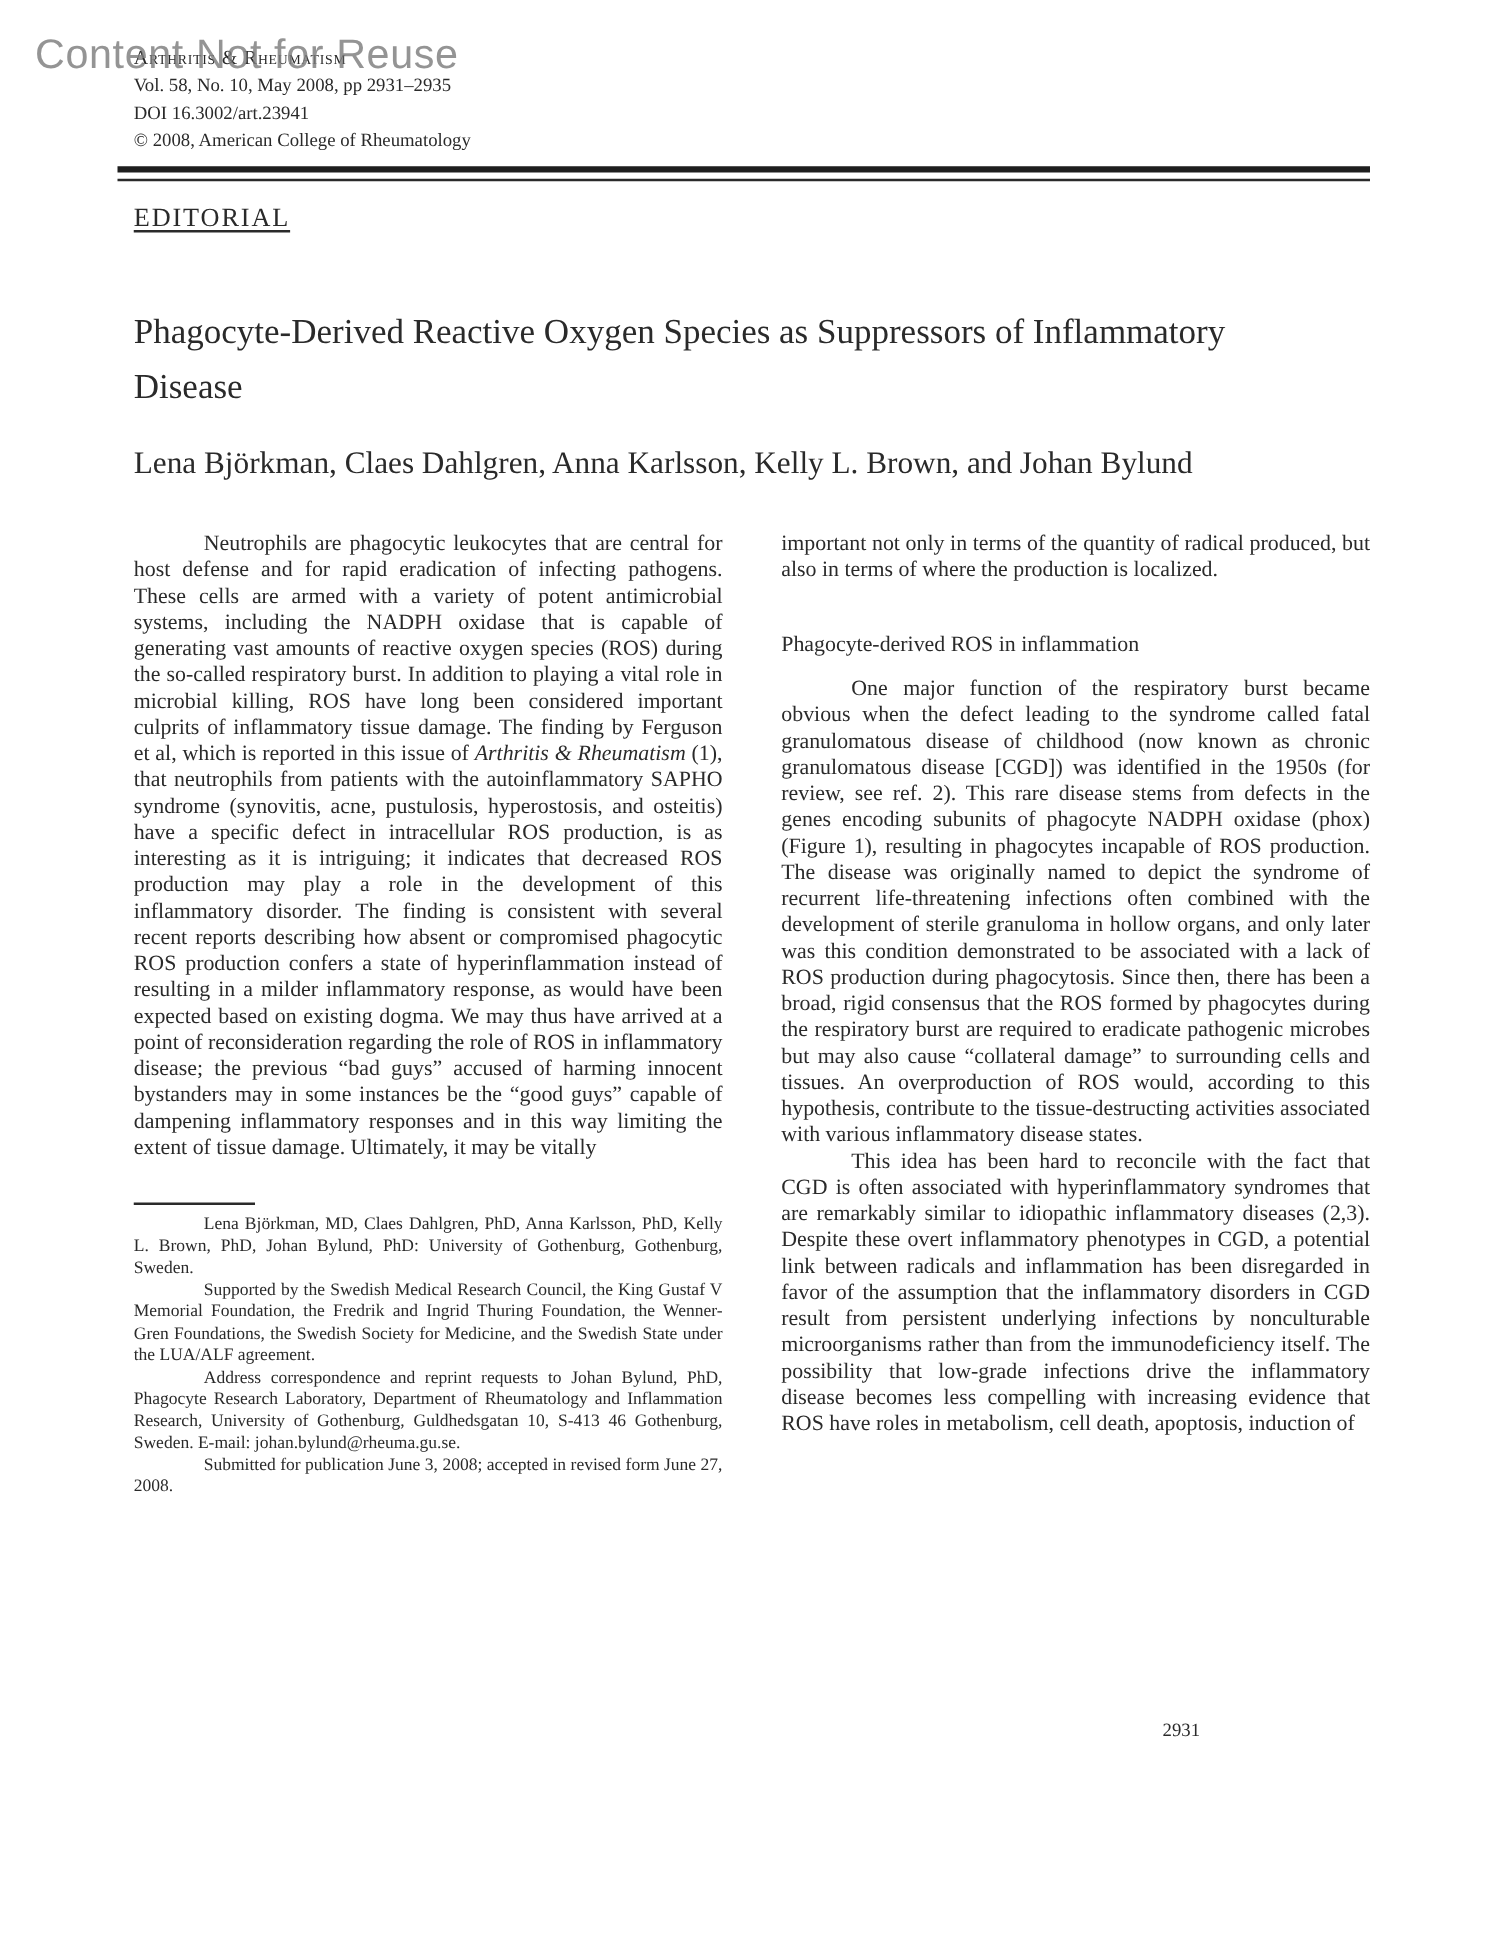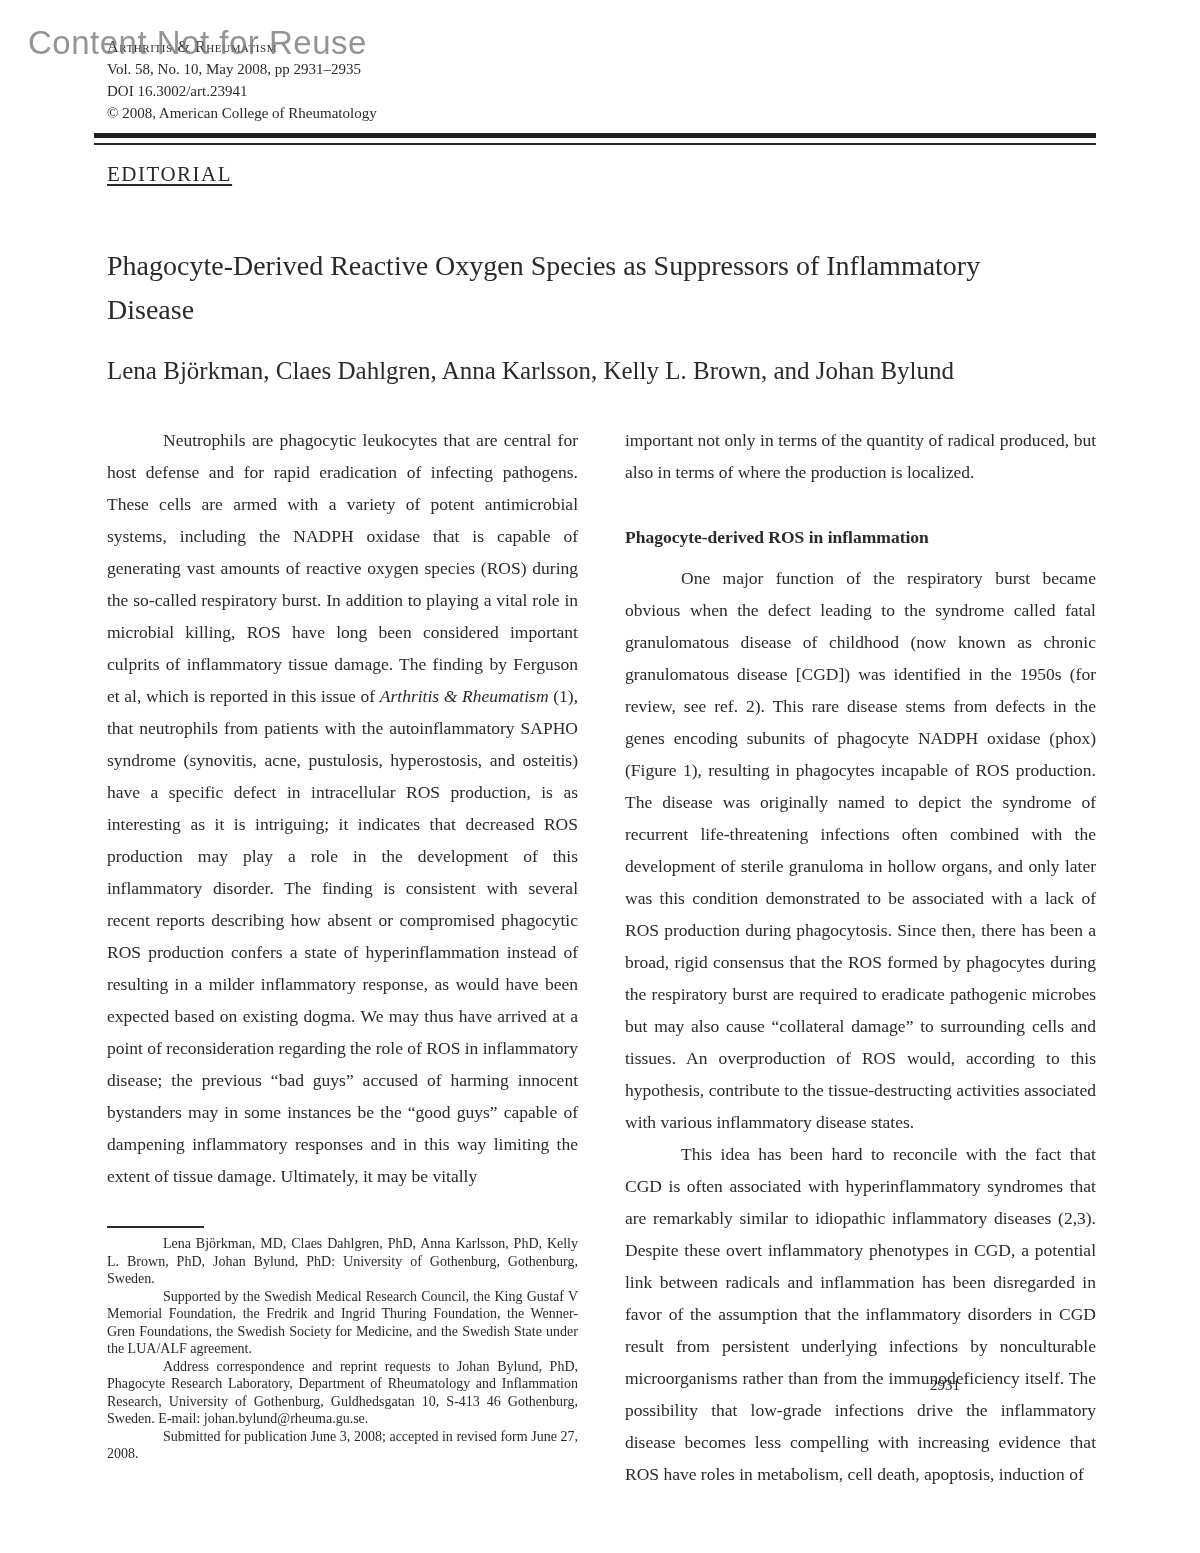--- a/index.html
+++ b/index.html
@@ -83,28 +83,28 @@
     left: 107px;
     top: 424px;
     width: 989px;
     display: flex;
   }
   .col { width: 471px; }
   .col-left { margin-right: 47px; }
   .body-par {
     margin: 0;
     font-size: 17.5px;
-    line-height: 32px;
+    line-height: 21px;
     text-align: justify;
   }
   .indent { text-indent: 56px; }
   .section-heading {
     margin: 38px 0 13px 0;
     font-size: 17.5px;
-    font-weight: 700;
+    font-weight: 400;
     line-height: 23px;
   }
   .footnote {
     margin-top: 34px;
     font-size: 14px;
     line-height: 17.5px;
     text-align: justify;
   }
   .footnote-rule {
     width: 97px;

